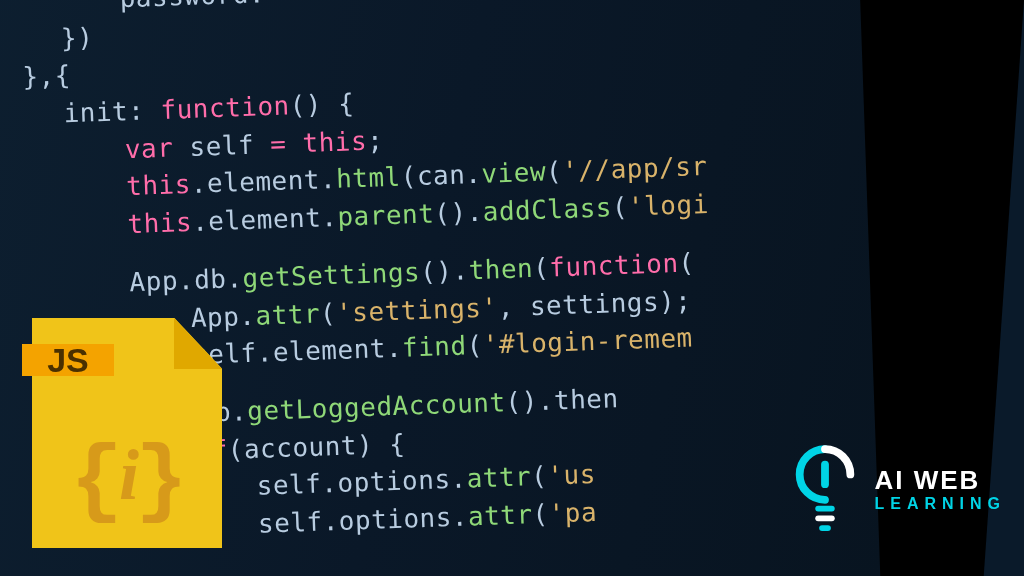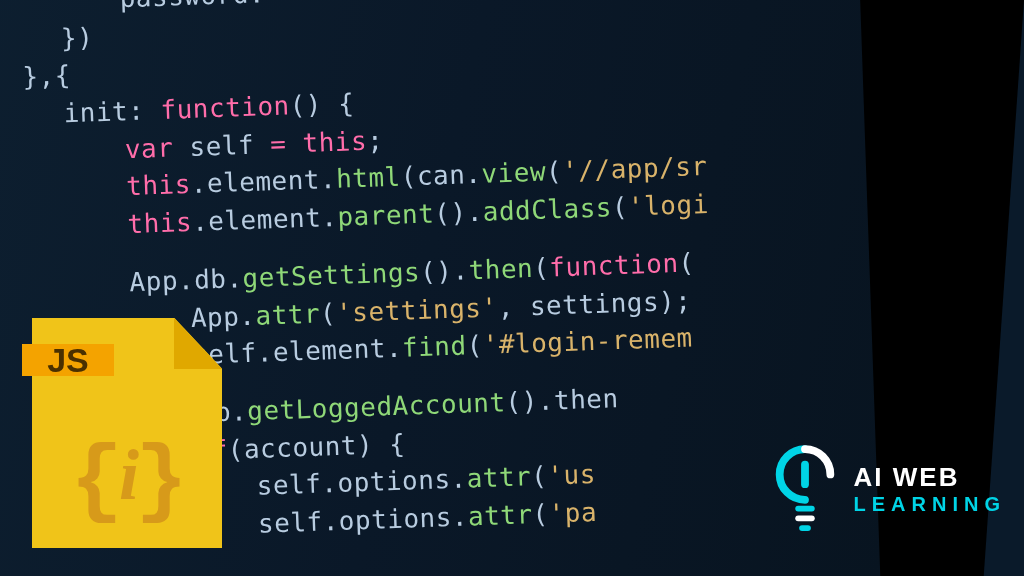--- a/index.html
+++ b/index.html
@@ -91,21 +91,21 @@
     right: 18px;
     bottom: 30px;
     display: flex;
     align-items: center;
     gap: 10px;
   }
   .bulb { width: 78px; height: 110px; position: relative; }
   .bulb svg { width: 100%; height: 100%; }
   .logo-text { display: flex; flex-direction: column; font-family: Arial, sans-serif; }
   .logo-top { color: #fff; font-weight: 900; font-size: 26px; letter-spacing: 2px; line-height: 1; }
-  .logo-bot { color: #00d4e6; font-weight: 600; font-size: 20px; letter-spacing: 6px; line-height: 1.4; }
+  .logo-bot { color: #00d4e6; font-weight: 600; font-size: 16px; letter-spacing: 6px; line-height: 1.4; }
 </style>
 </head>
 <body>
 
 <div class="right-black"></div>
 
 <div class="code-area">
   <div class="line ind2"><span class="id">password:</span><span class="str"> ''</span></div>
   <div class="line ind1"><span class="punct">})</span></div>
   <div class="line" style="padding-left:40px"><span class="punct">},{</span></div>

